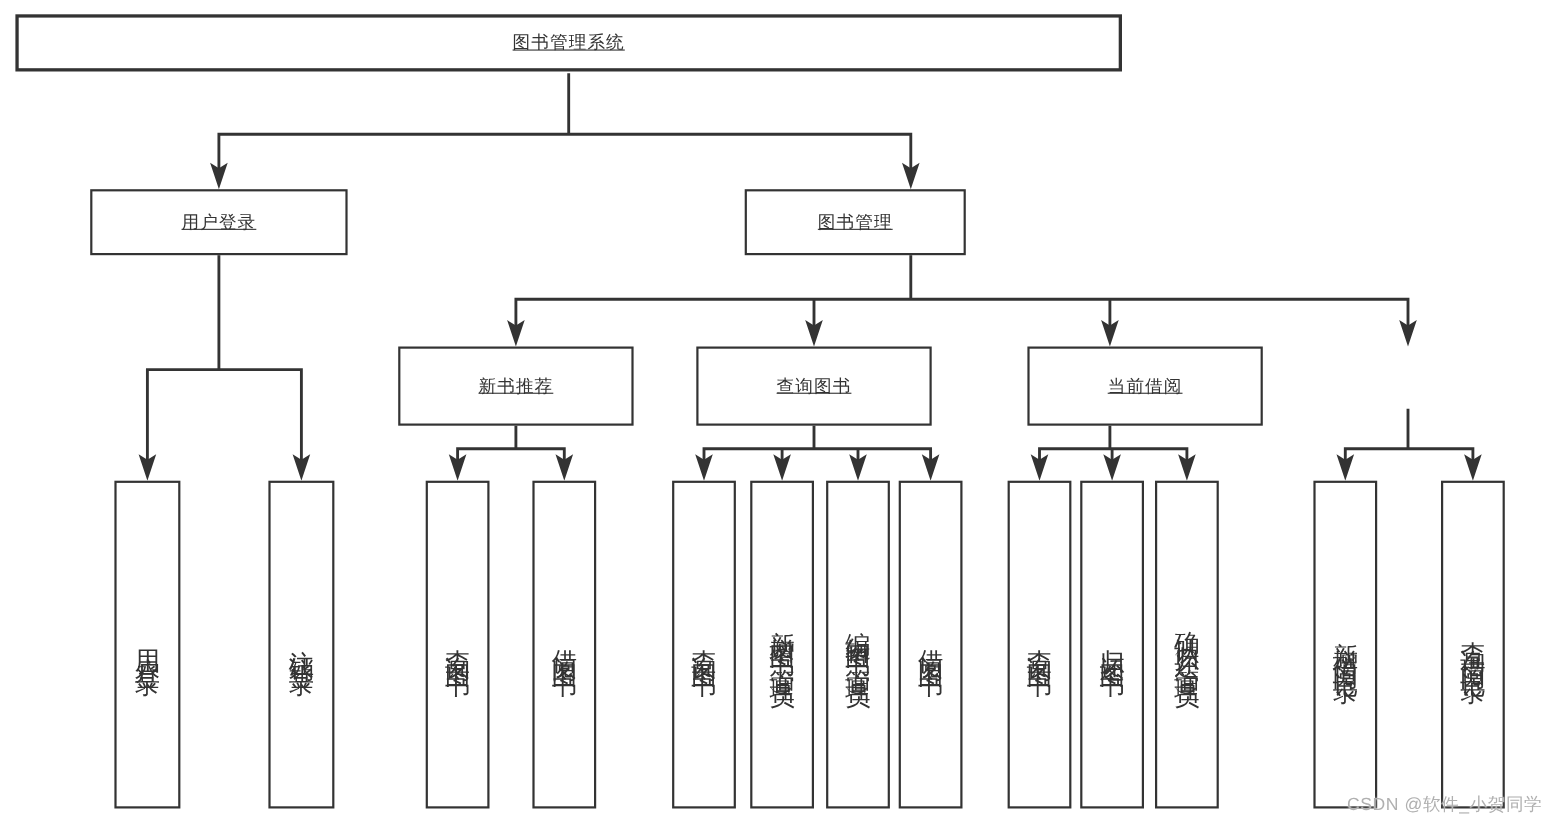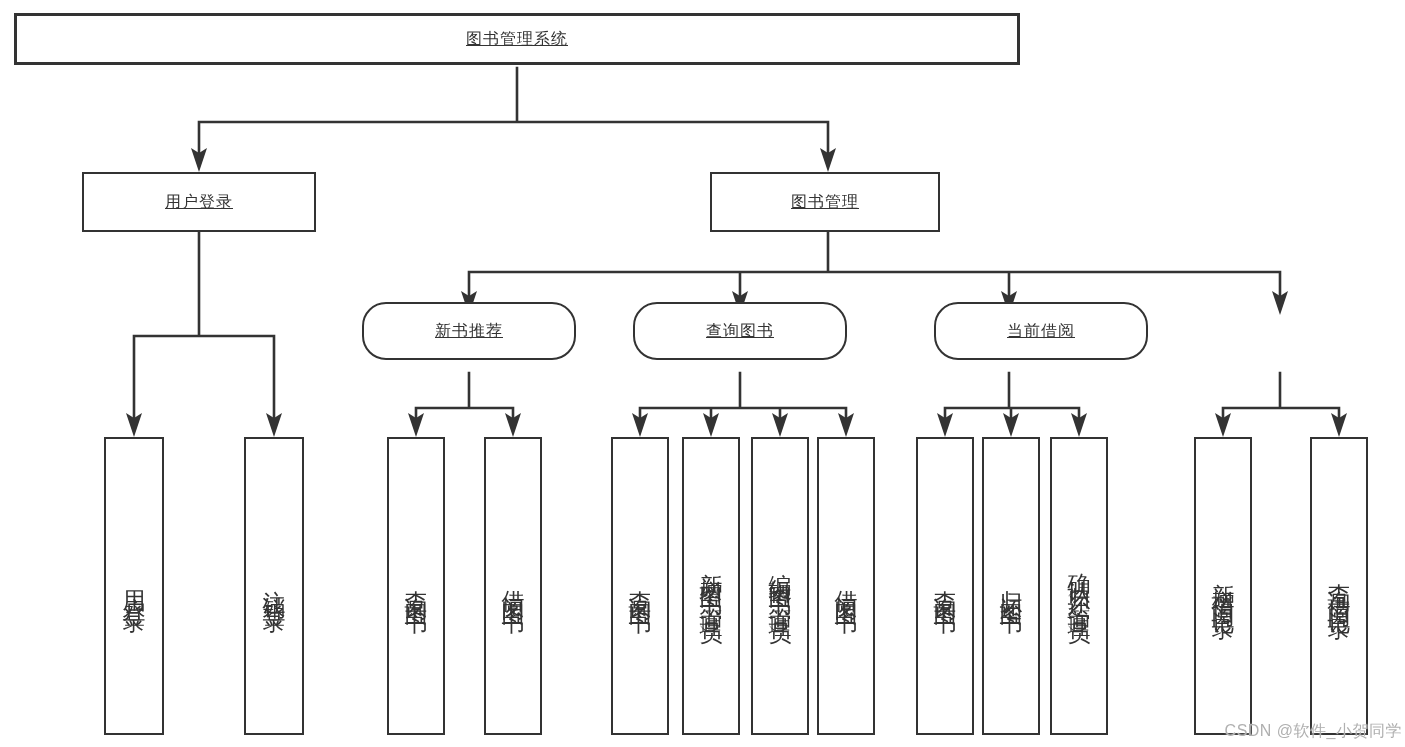--- a/index.html
+++ b/index.html
@@ -49,21 +49,21 @@
   .box.h {
     font-size: 16px;
     letter-spacing: 1px;
     text-decoration: underline;
   }
   .box.root {
     left: 14px; top: 13px; width: 1006px; height: 52px;
     border-width: 3px;
   }
   .box.lvl2 { top: 172px; height: 60px; }
-  .box.lvl3 { top: 302px; height: 58px; border-radius: 24px; }
+  .box.lvl3 { top: 315px; height: 72px; }
   .box.v { top: 437px; height: 298px; }
   .vtext {
     writing-mode: vertical-lr;
     text-orientation: mixed;
     font-size: 23px;
     letter-spacing: 7px;
     line-height: 1;
     color: var(--text);
     white-space: nowrap;
   }
@@ -119,21 +119,21 @@
     <polygon class="dart" points="1339,437 1331,413 1339,418 1347,413"></polygon>
   </svg>
 
   <div class="box h root">
     <span>图书管理系统</span>
   </div>
 
   <div class="box h lvl2" style="left:82px;width:234px;">
     <span>用户登录</span>
   </div>
-  <div class="box h lvl2" style="left:710px;width:230px;">
+  <div class="box h lvl2" style="left:677px;width:201px;">
     <span>图书管理</span>
   </div>
 
   <div class="box h lvl3" style="left:362px;width:214px;">
     <span>新书推荐</span>
   </div>
   <div class="box h lvl3" style="left:633px;width:214px;">
     <span>查询图书</span>
   </div>
   <div class="box h lvl3" style="left:902px;width:214px;margin-left:32px;">

